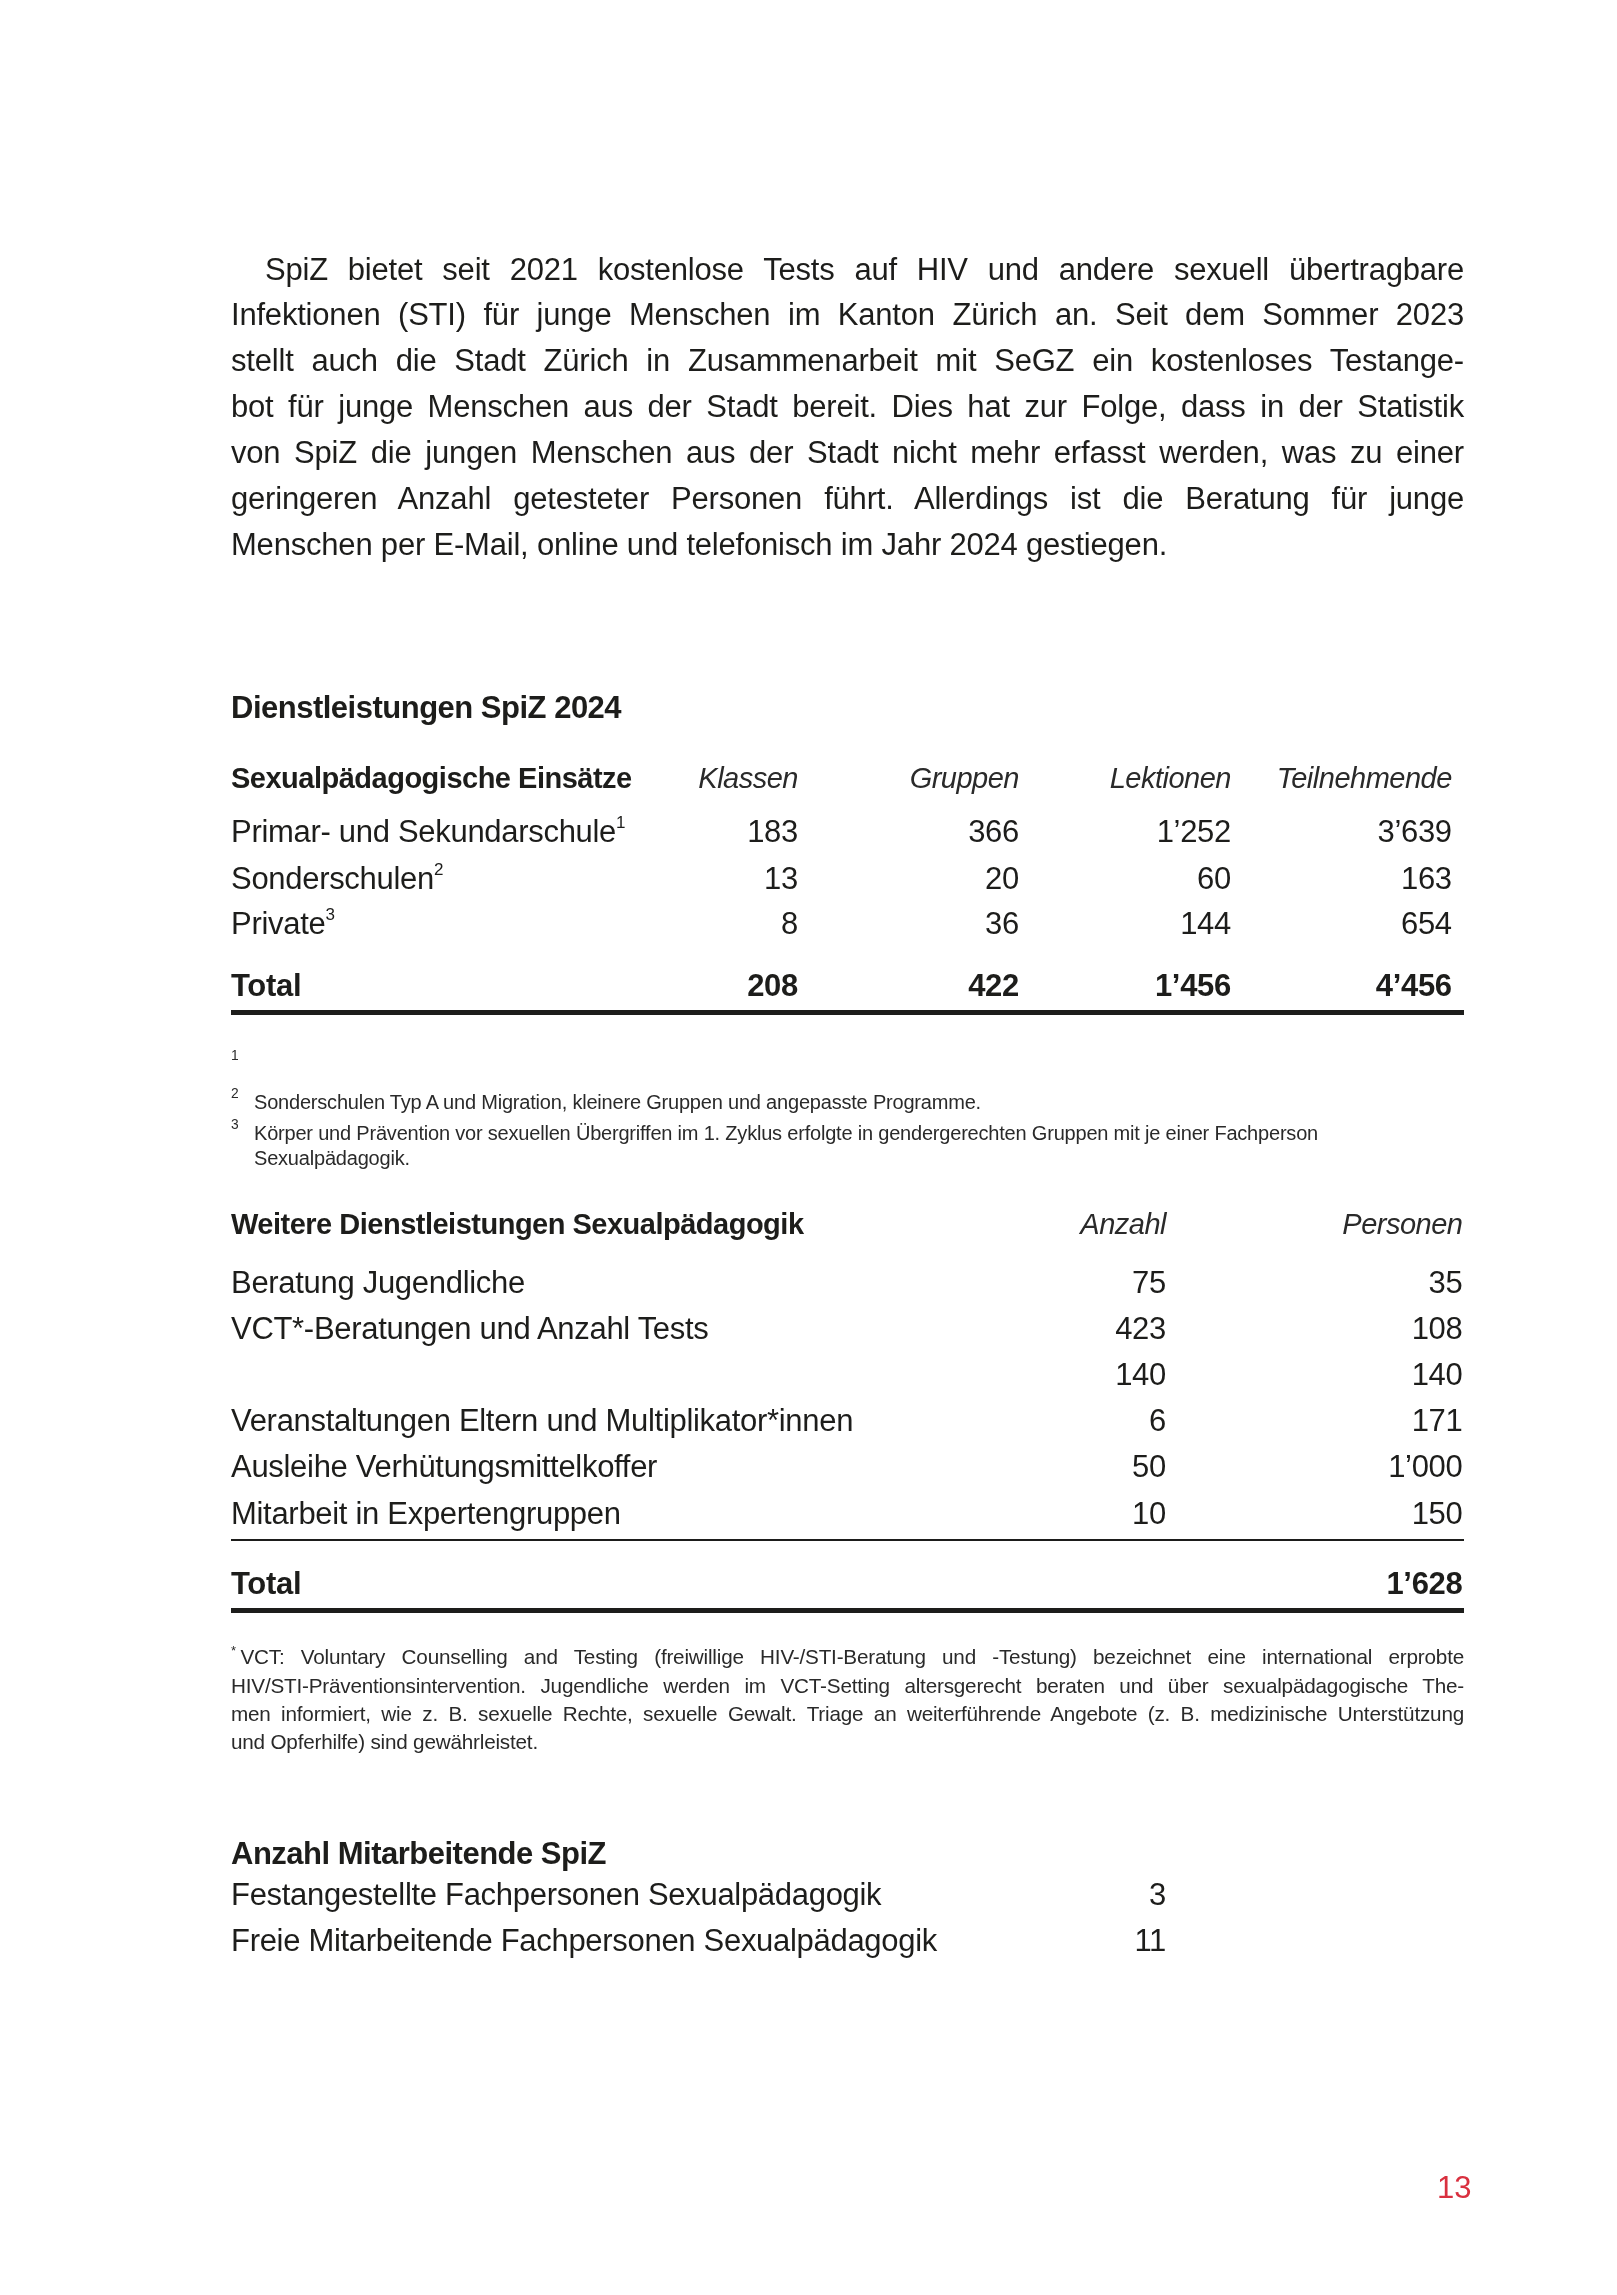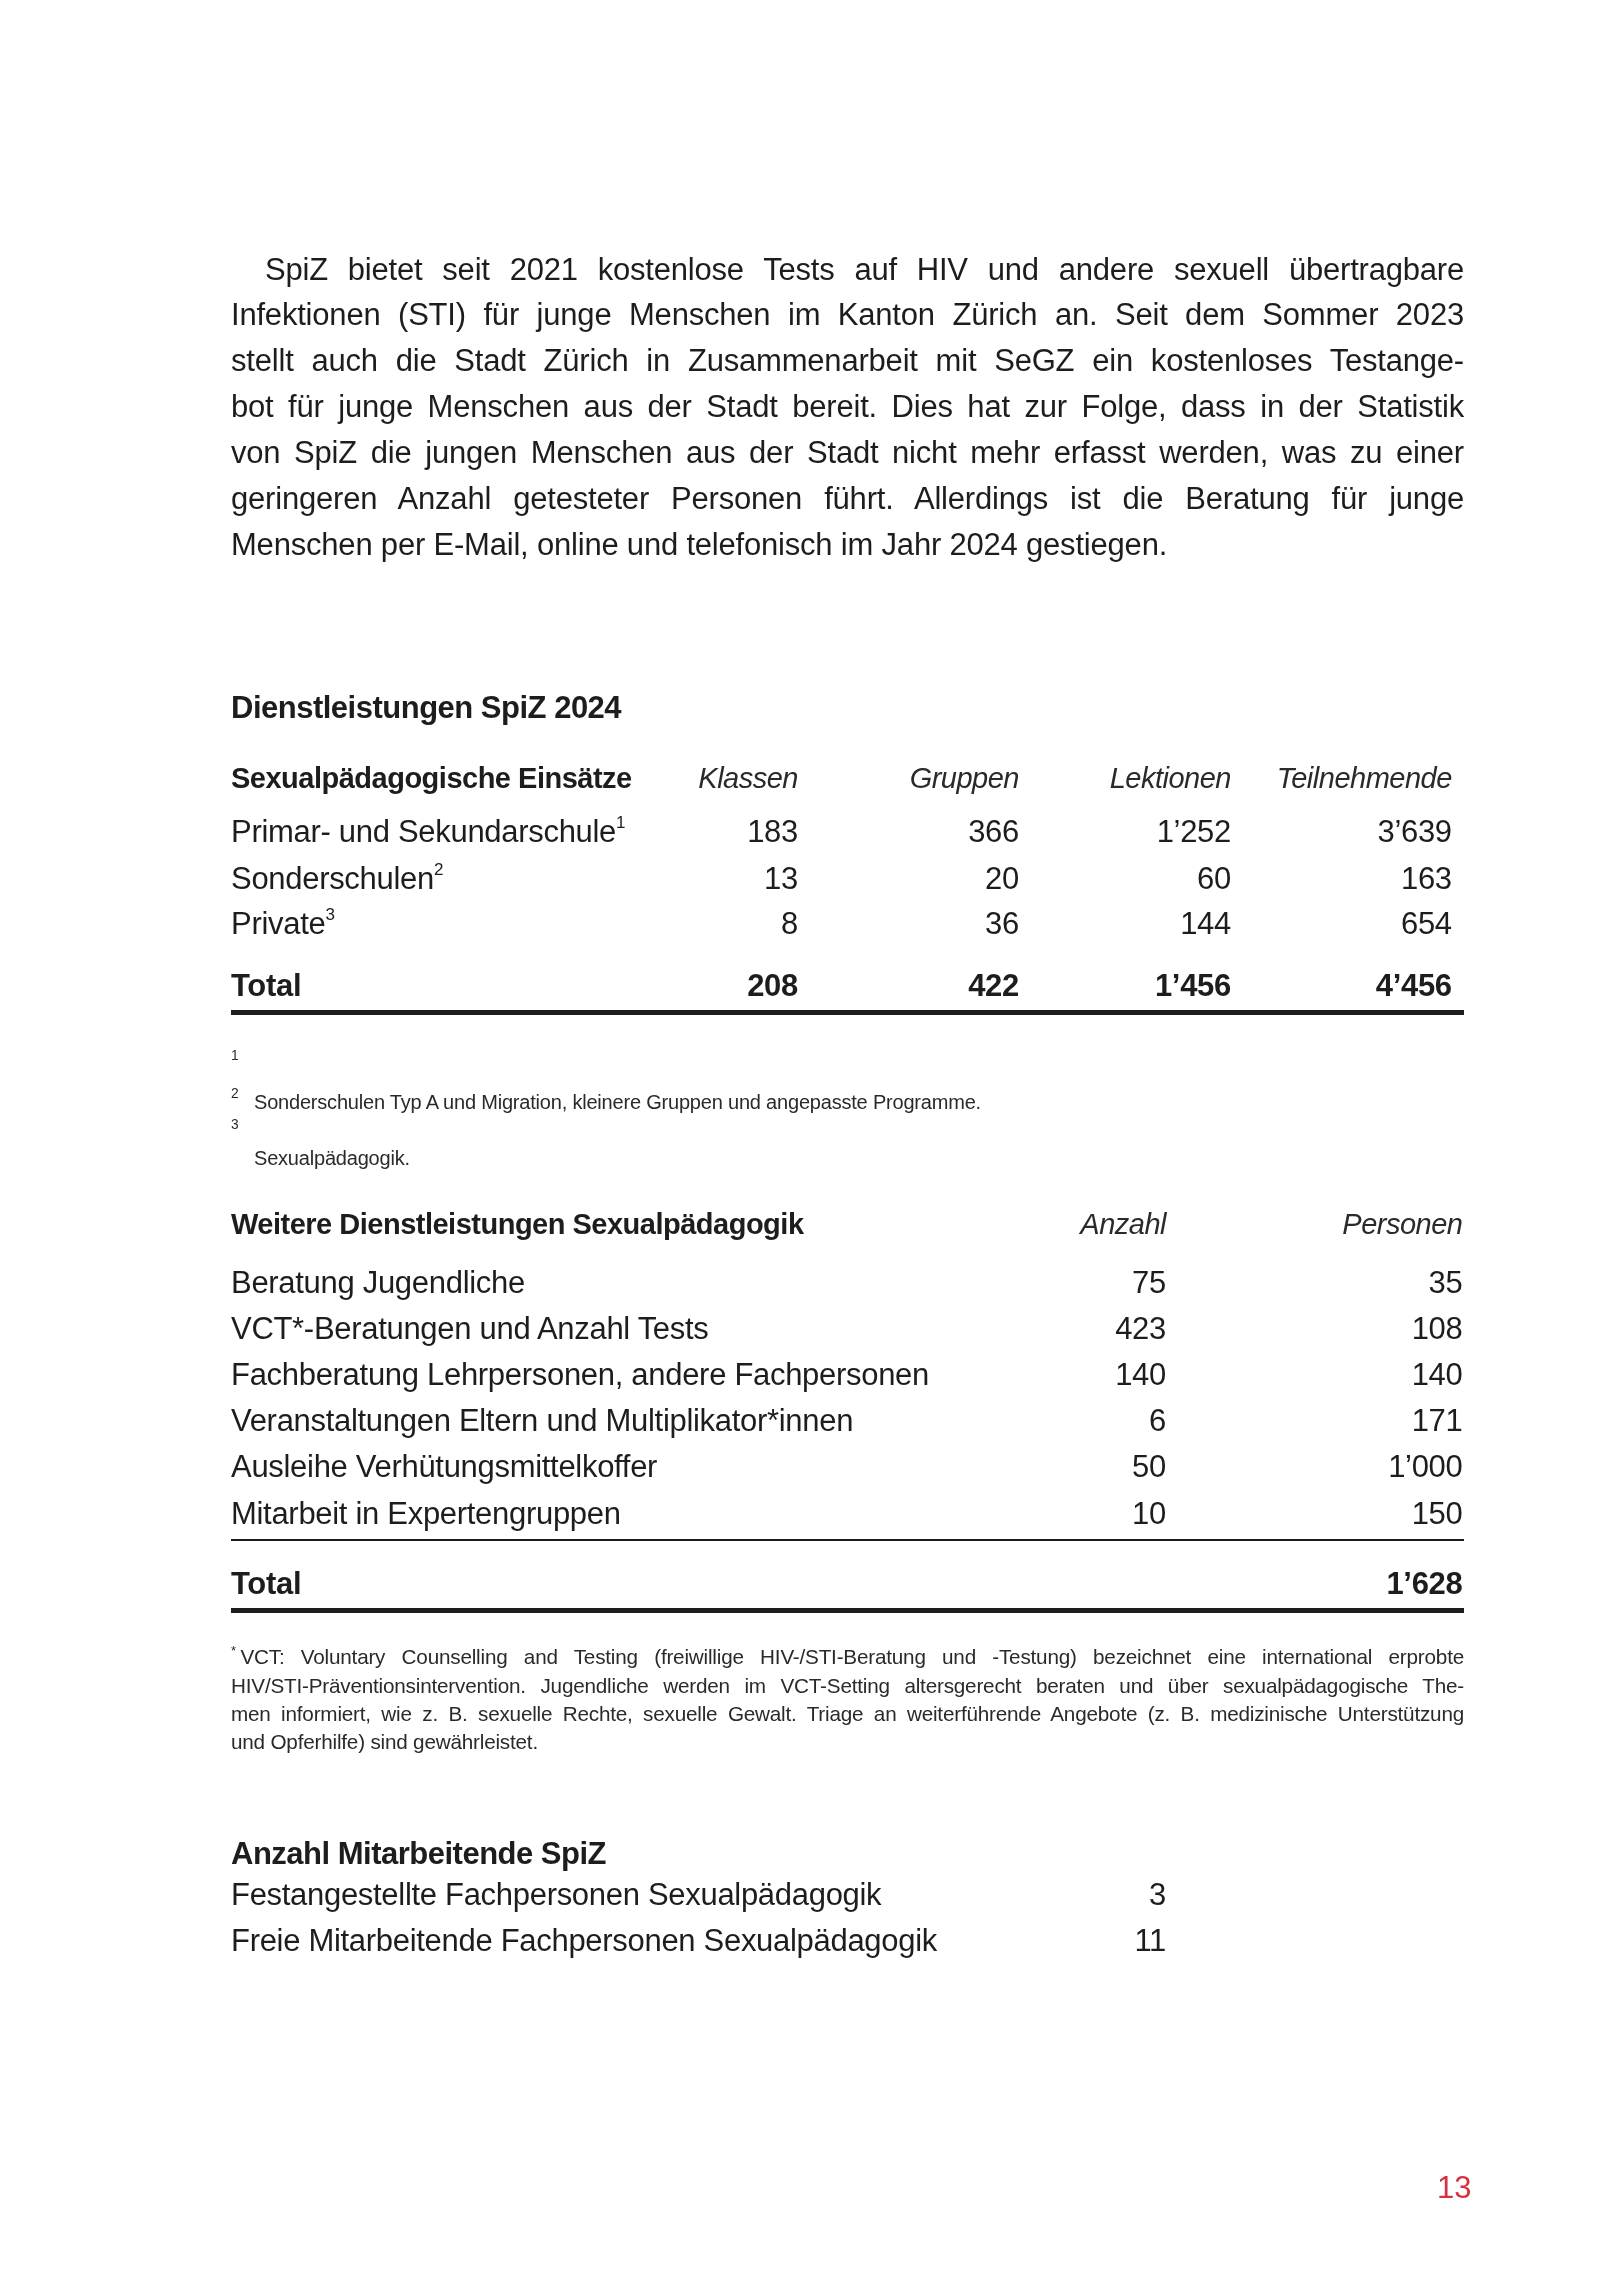--- a/index.html
+++ b/index.html
@@ -88,20 +88,21 @@
 <div>
   <div class="fn" style="top:1054px; height:20px">
     <span class="mark">1</span>
   </div>
   <div class="fn" style="top:1092px; height:20px">
     <span class="mark">2</span>
     <span class="txt">Sonderschulen Typ A und Migration, kleinere Gruppen und angepasste Programme.</span>
   </div>
   <div class="fn" style="top:1123px; height:20px">
     <span class="mark">3</span>
+    <span class="txt">Körper und Prävention vor sexuellen Übergriffen im 1. Zyklus erfolgte in gendergerechten Gruppen mit je einer Fachperson</span>
   </div>
   <div class="fn" style="top:1148px; height:20px">
     <span class="txt">Sexualpädagogik.</span>
   </div>
 </div>
 
 <div>
   <div class="row header" style="top:1204px">
     <span class="lbl">Weitere Dienstleistungen Sexualpädagogik</span>
     <span class="num" style="right:298px">Anzahl</span>
@@ -112,21 +113,20 @@
     <span class="lbl">Beratung Jugendliche</span>
     <span class="num" style="right:298px">75</span>
     <span class="num" style="right:1.5px">35</span>
   </div>
   <div class="row" style="top:1309px">
     <span class="lbl">VCT*-Beratungen und Anzahl Tests</span>
     <span class="num" style="right:298px">423</span>
     <span class="num" style="right:1.5px">108</span>
   </div>
   <div class="row" style="top:1355px">
-    <span class="lbl">Fachberatung Lehrpersonen, andere Fachpersonen</span>
     <span class="num" style="right:298px">140</span>
     <span class="num" style="right:1.5px">140</span>
   </div>
   <div class="row" style="top:1401px">
     <span class="lbl">Veranstaltungen Eltern und Multiplikator*innen</span>
     <span class="num" style="right:298px">6</span>
     <span class="num" style="right:1.5px">171</span>
   </div>
   <div class="row" style="top:1447px">
     <span class="lbl">Ausleihe Verhütungsmittelkoffer</span>

